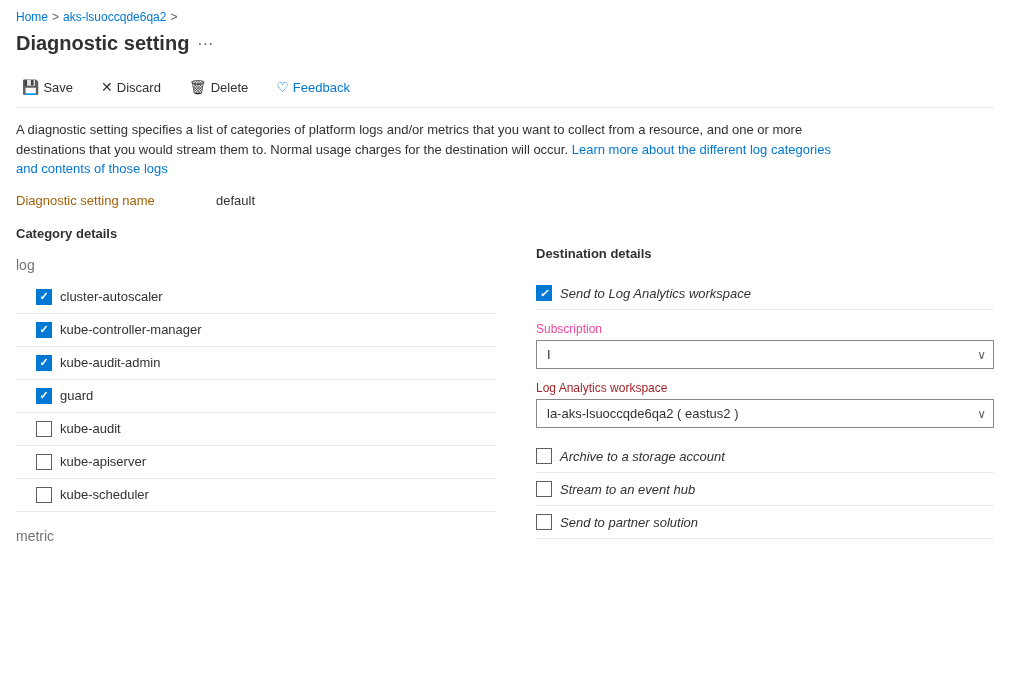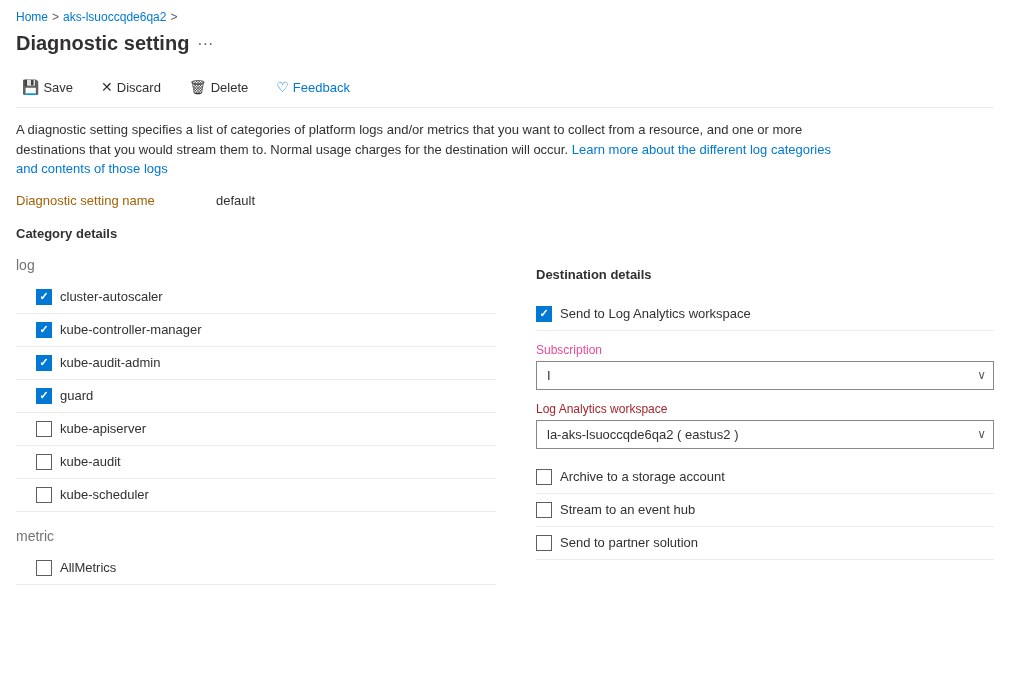--- a/index.html
+++ b/index.html
@@ -38,21 +38,21 @@
     .category-group { margin-bottom: 16px; }
     .category-group-label { font-size: 14px; font-weight: 400; color: #737373; margin-bottom: 8px; padding-left: 0; }
     
     .category-item { display: flex; align-items: center; gap: 8px; padding: 8px 0 8px 20px; border-bottom: 1px solid #edebe9; }
     .category-item:last-child { border-bottom: 1px solid #edebe9; }
     .checkbox-checked { width: 16px; height: 16px; background: #0078d4; border: 1px solid #0078d4; display: flex; align-items: center; justify-content: center; }
     .checkbox-checked::after { content: '✓'; color: white; font-size: 11px; font-weight: bold; }
     .checkbox-unchecked { width: 16px; height: 16px; background: #fff; border: 1px solid #605e5c; }
     
     .category-label { font-size: 13px; color: #323130; }
-    .destination-row { display: flex; align-items: center; gap: 8px; padding: 8px 0; border-bottom: 1px solid #edebe9; }
+    .destination-row { display: flex; align-items: center; gap: 8px; padding: 8px 0; border-bottom: 1px solid #edebe9; font-style: italic; }
     
     .dest-checkbox-checked { width: 16px; height: 16px; background: #0078d4; border: 1px solid #0078d4; display: flex; align-items: center; justify-content: center; cursor: pointer; flex-shrink: 0; }
     .dest-checkbox-checked::after { content: '✓'; color: white; font-size: 11px; font-weight: bold; }
     .dest-checkbox-unchecked { width: 16px; height: 16px; background: #fff; border: 1px solid #605e5c; cursor: pointer; flex-shrink: 0; }
     
     .dest-label { font-size: 13px; color: #323130; }
     
     .field-group { margin: 12px 0; }
     .field-label { font-size: 12px; color: #ec4899; margin-bottom: 4px; }
     
@@ -126,41 +126,35 @@
             <div class="category-item">
               <div class="checkbox-checked"></div>
               <span class="category-label">kube-audit-admin</span>
             </div>
             <div class="category-item">
               <div class="checkbox-checked"></div>
               <span class="category-label">guard</span>
             </div>
             <div class="category-item">
               <div class="checkbox-unchecked"></div>
-              <span class="category-label">kube-apiserver</span>
+              <span class="category-label">kube-audit</span>
             </div>
             <div class="category-item">
               <div class="checkbox-unchecked"></div>
-              <span class="category-label">kube-audit</span>
+              <span class="category-label">kube-apiserver</span>
             </div>
             <div class="category-item">
               <div class="checkbox-unchecked"></div>
               <span class="category-label">kube-scheduler</span>
             </div>
           </div>
       </div>
 
       <div class="category-group">
         <div class="category-group-label">metric</div>
-        <div id="metric-items-container">
-            <div class="category-item">
-              <div class="checkbox-unchecked"></div>
-              <span class="category-label">AllMetrics</span>
-            </div>
-          </div>
       </div>
     </div>
 
     <div class="destination-section">
       <div class="section-title">Destination details</div>
 
       <div id="destination-options-container">
           <div class="destination-row">
             <div class="dest-checkbox-checked"></div>
             <span class="dest-label">Send to Log Analytics workspace</span>

